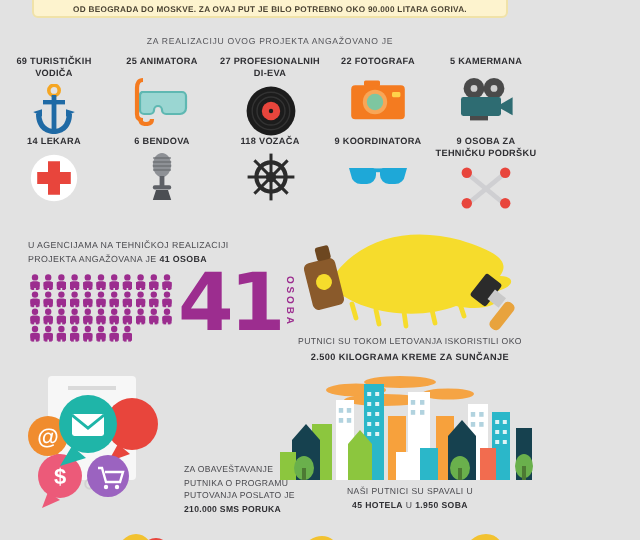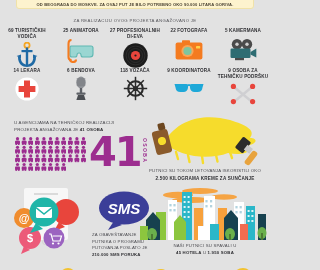--- a/index.html
+++ b/index.html
@@ -586,27 +586,20 @@
       <text x="22" y="36" font-family="Liberation Sans, sans-serif" font-size="11" font-weight="bold" fill="#ffffff" text-anchor="middle">@</text>
       <text x="28" y="56" font-family="Liberation Sans, sans-serif" font-size="11" font-weight="bold" fill="#ffffff" text-anchor="middle">$</text>
       <g fill="#ffffff">
         <path d="M47 48 h2 l2 7 h7 l1.5 -5 h-9" stroke="#ffffff" stroke-width="1.2" fill="none"></path>
         <circle cx="51" cy="57.5" r="1.1"></circle>
           <circle cx="56.5" cy="57.5" r="1.1"></circle>
       </g>
     </svg>
   </div>
 
-  <div class="smsbadge">
-    <svg width="56" height="40" viewBox="0 0 56 40">
-      <ellipse cx="28" cy="18" rx="25" ry="16.5" fill="#3b3e98"></ellipse>
-      <path d="M18 31 l-6 9 l14 -5 z" fill="#3b3e98"></path>
-      <text x="28" y="24" font-family="Liberation Sans, sans-serif" font-size="15" font-style="italic" font-weight="bold" fill="#ffffff" text-anchor="middle">SMS</text>
-    </svg>
-  </div>
 
   <div class="smstext">
     <div>ZA OBAVEŠTAVANJE</div>
     <div>PUTNIKA O PROGRAMU</div>
     <div>PUTOVANJA POSLATO JE</div>
     <b>210.000 SMS PORUKA</b>
   </div>
 
   <div class="cityart">
     <svg width="132" height="54" viewBox="0 0 132 54">

